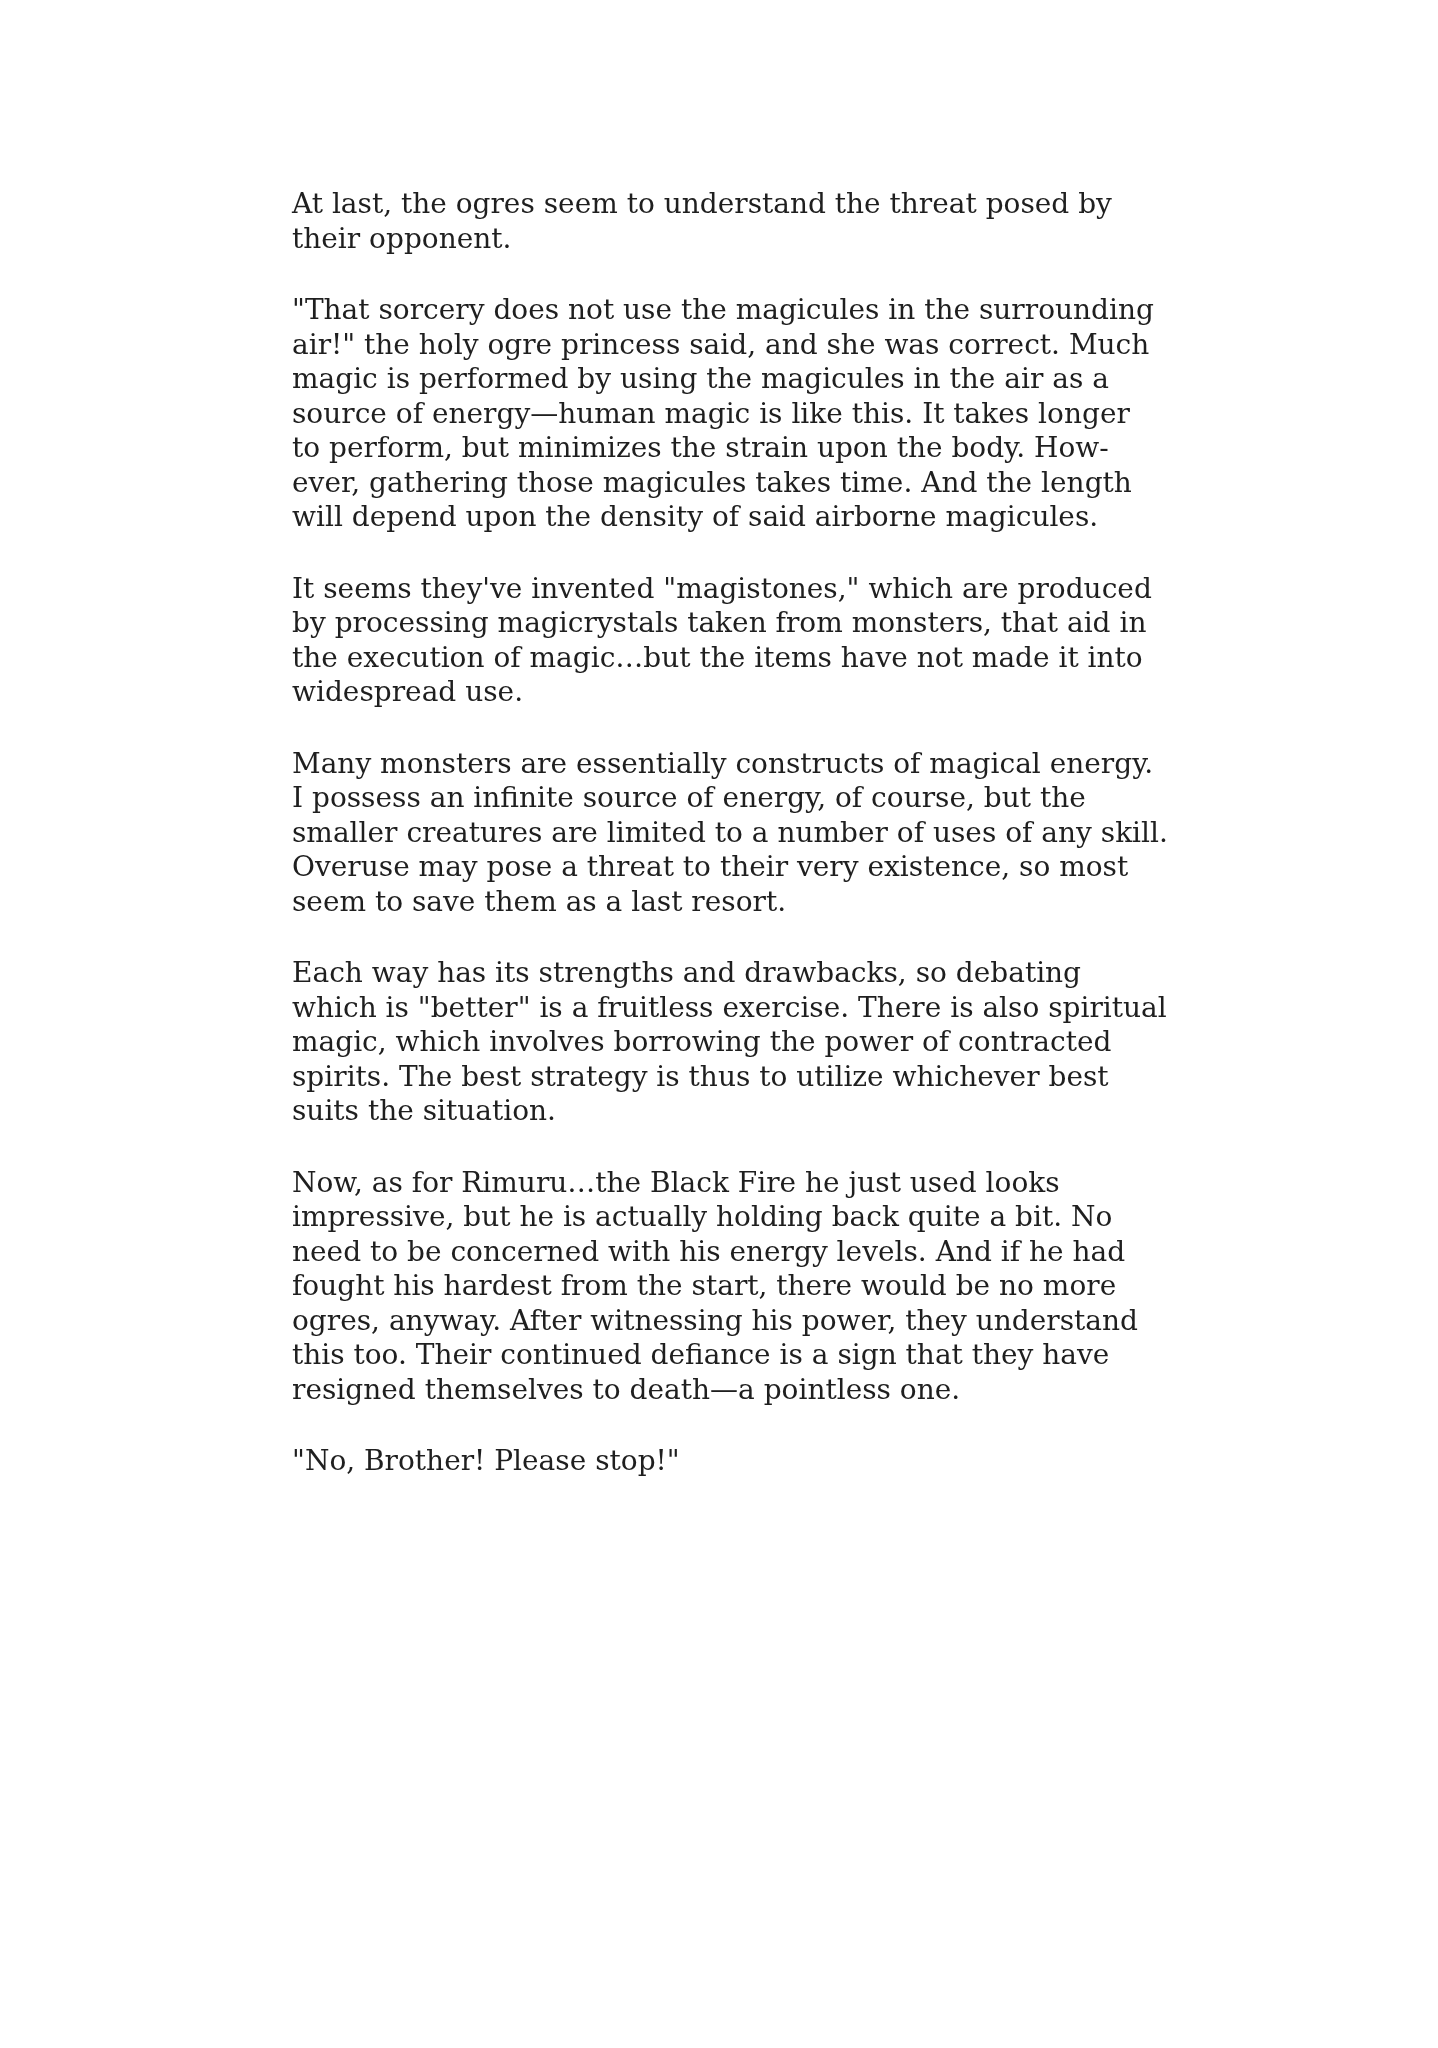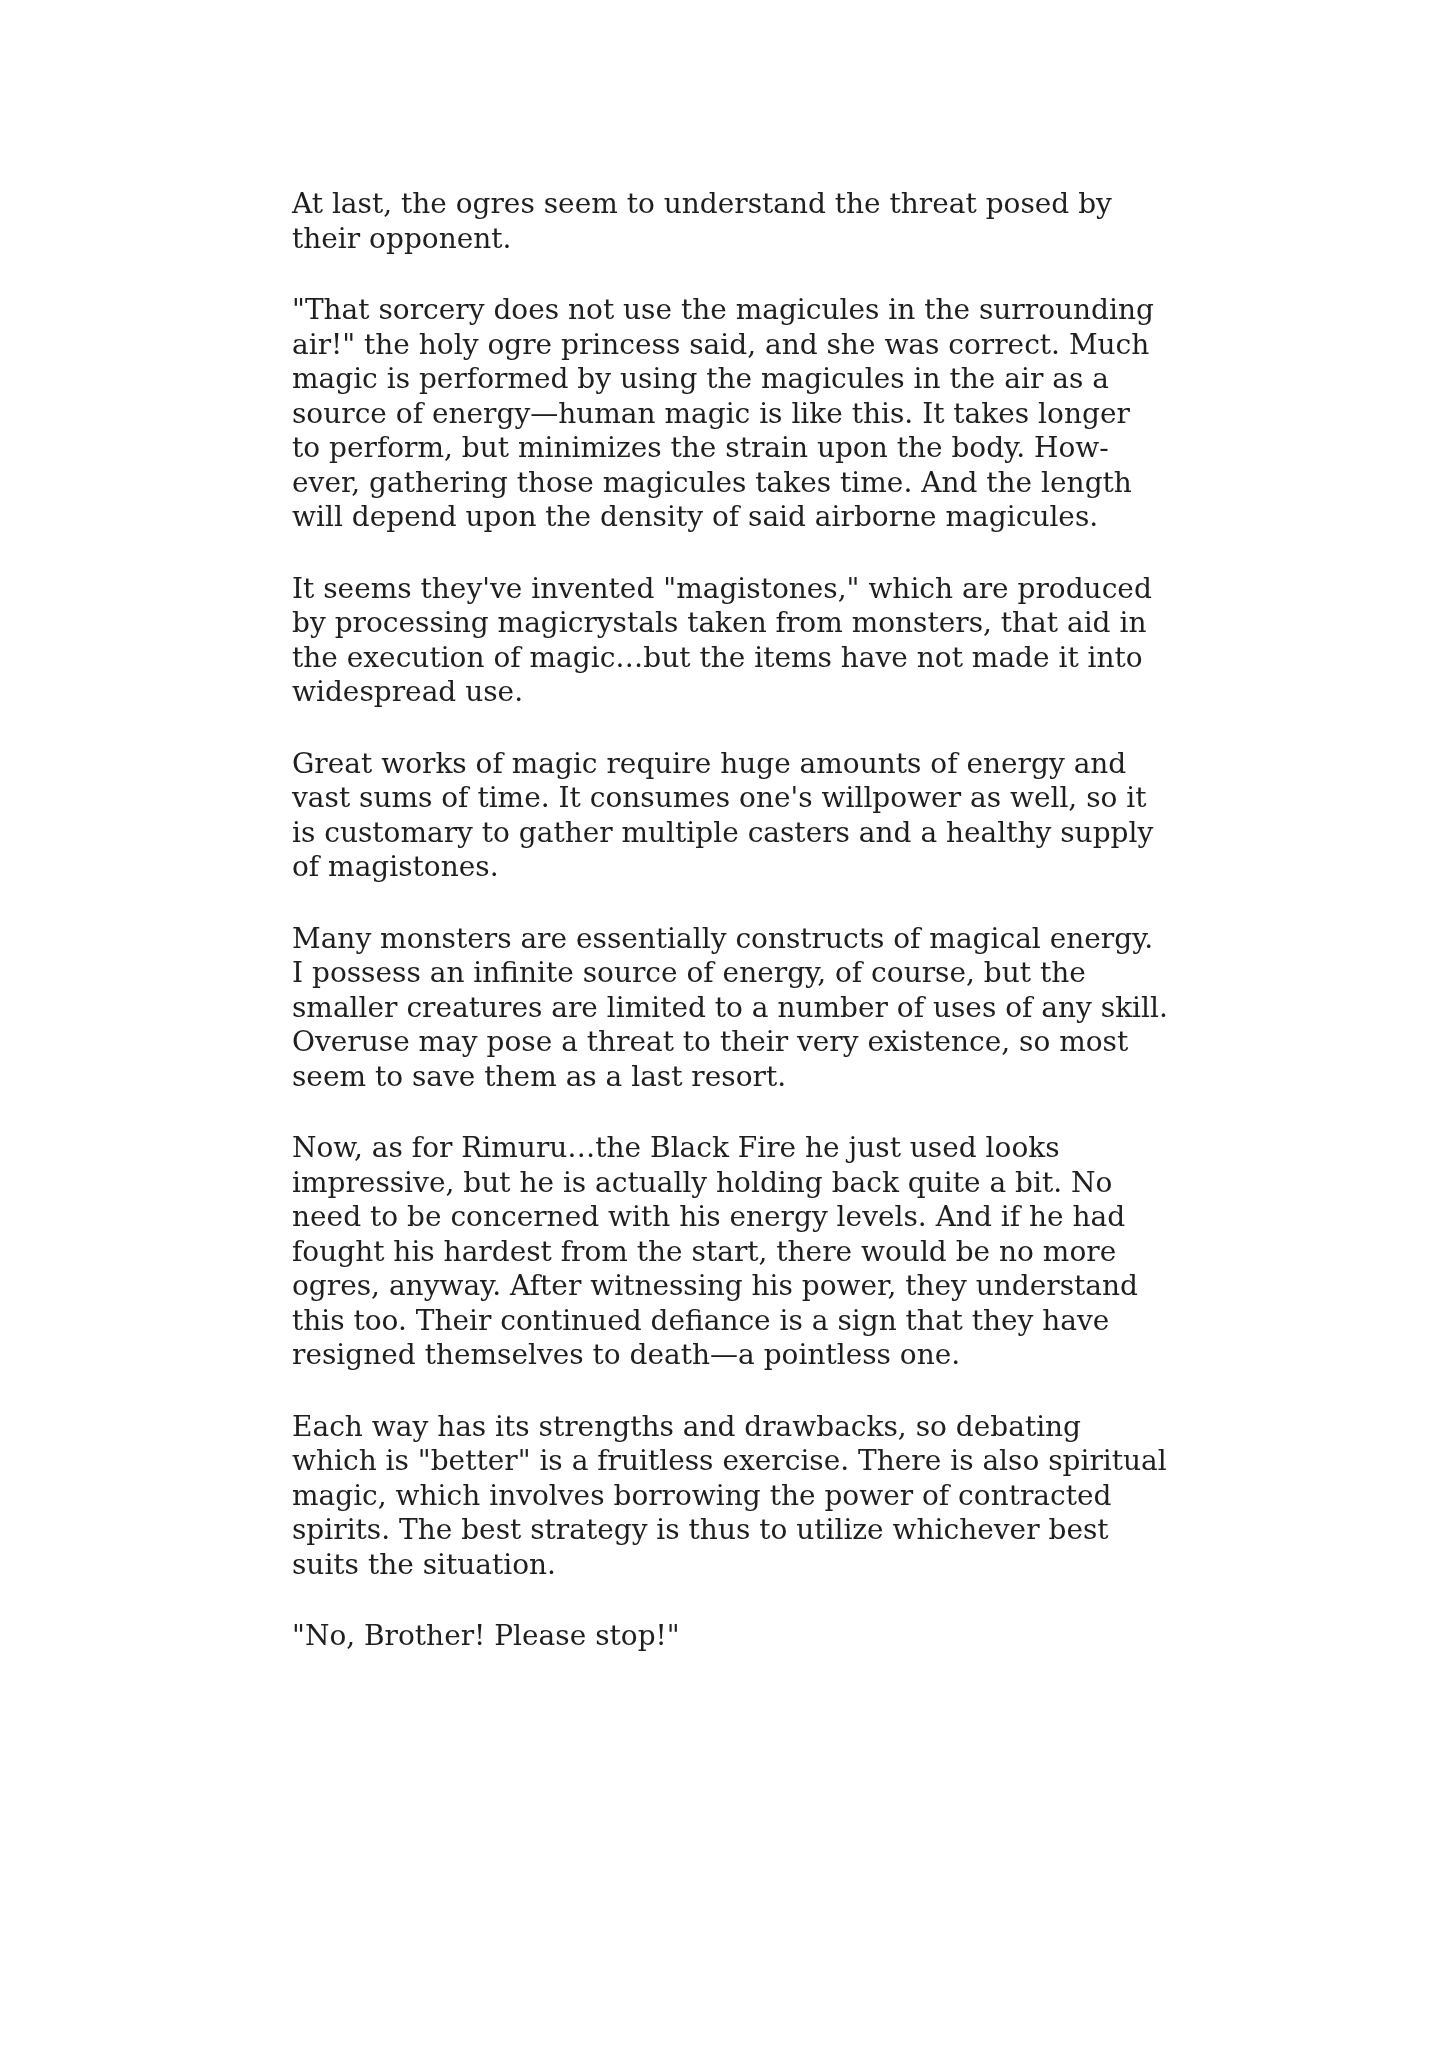--- a/index.html
+++ b/index.html
@@ -39,35 +39,31 @@
 air!" the holy ogre princess said, and she was correct. Much
 magic is performed by using the magicules in the air as a
 source of energy—human magic is like this. It takes longer
 to perform, but minimizes the strain upon the body. How-
 ever, gathering those magicules takes time. And the length
 will depend upon the density of said airborne magicules.</p>
   <p class="para">It seems they've invented "magistones," which are produced
 by processing magicrystals taken from monsters, that aid in
 the execution of magic…but the items have not made it into
 widespread use.</p>
-  <p class="para">Great works of magic require huge amounts of energy and
-vast sums of time. It consumes one's willpower as well, so it
-is customary to gather multiple casters and a healthy supply
-of magistones.</p>
   <p class="para">Many monsters are essentially constructs of magical energy.
 I possess an infinite source of energy, of course, but the
 smaller creatures are limited to a number of uses of any skill.
 Overuse may pose a threat to their very existence, so most
 seem to save them as a last resort.</p>
+  <p class="para">Each way has its strengths and drawbacks, so debating
+which is "better" is a fruitless exercise. There is also spiritual
+magic, which involves borrowing the power of contracted
+spirits. The best strategy is thus to utilize whichever best
+suits the situation.</p>
   <p class="para">Now, as for Rimuru…the Black Fire he just used looks
 impressive, but he is actually holding back quite a bit. No
 need to be concerned with his energy levels. And if he had
 fought his hardest from the start, there would be no more
 ogres, anyway. After witnessing his power, they understand
 this too. Their continued defiance is a sign that they have
 resigned themselves to death—a pointless one.</p>
-  <p class="para">Each way has its strengths and drawbacks, so debating
-which is "better" is a fruitless exercise. There is also spiritual
-magic, which involves borrowing the power of contracted
-spirits. The best strategy is thus to utilize whichever best
-suits the situation.</p>
   <p class="para">"No, Brother! Please stop!"</p>
 </div>
 
 </body></html>

